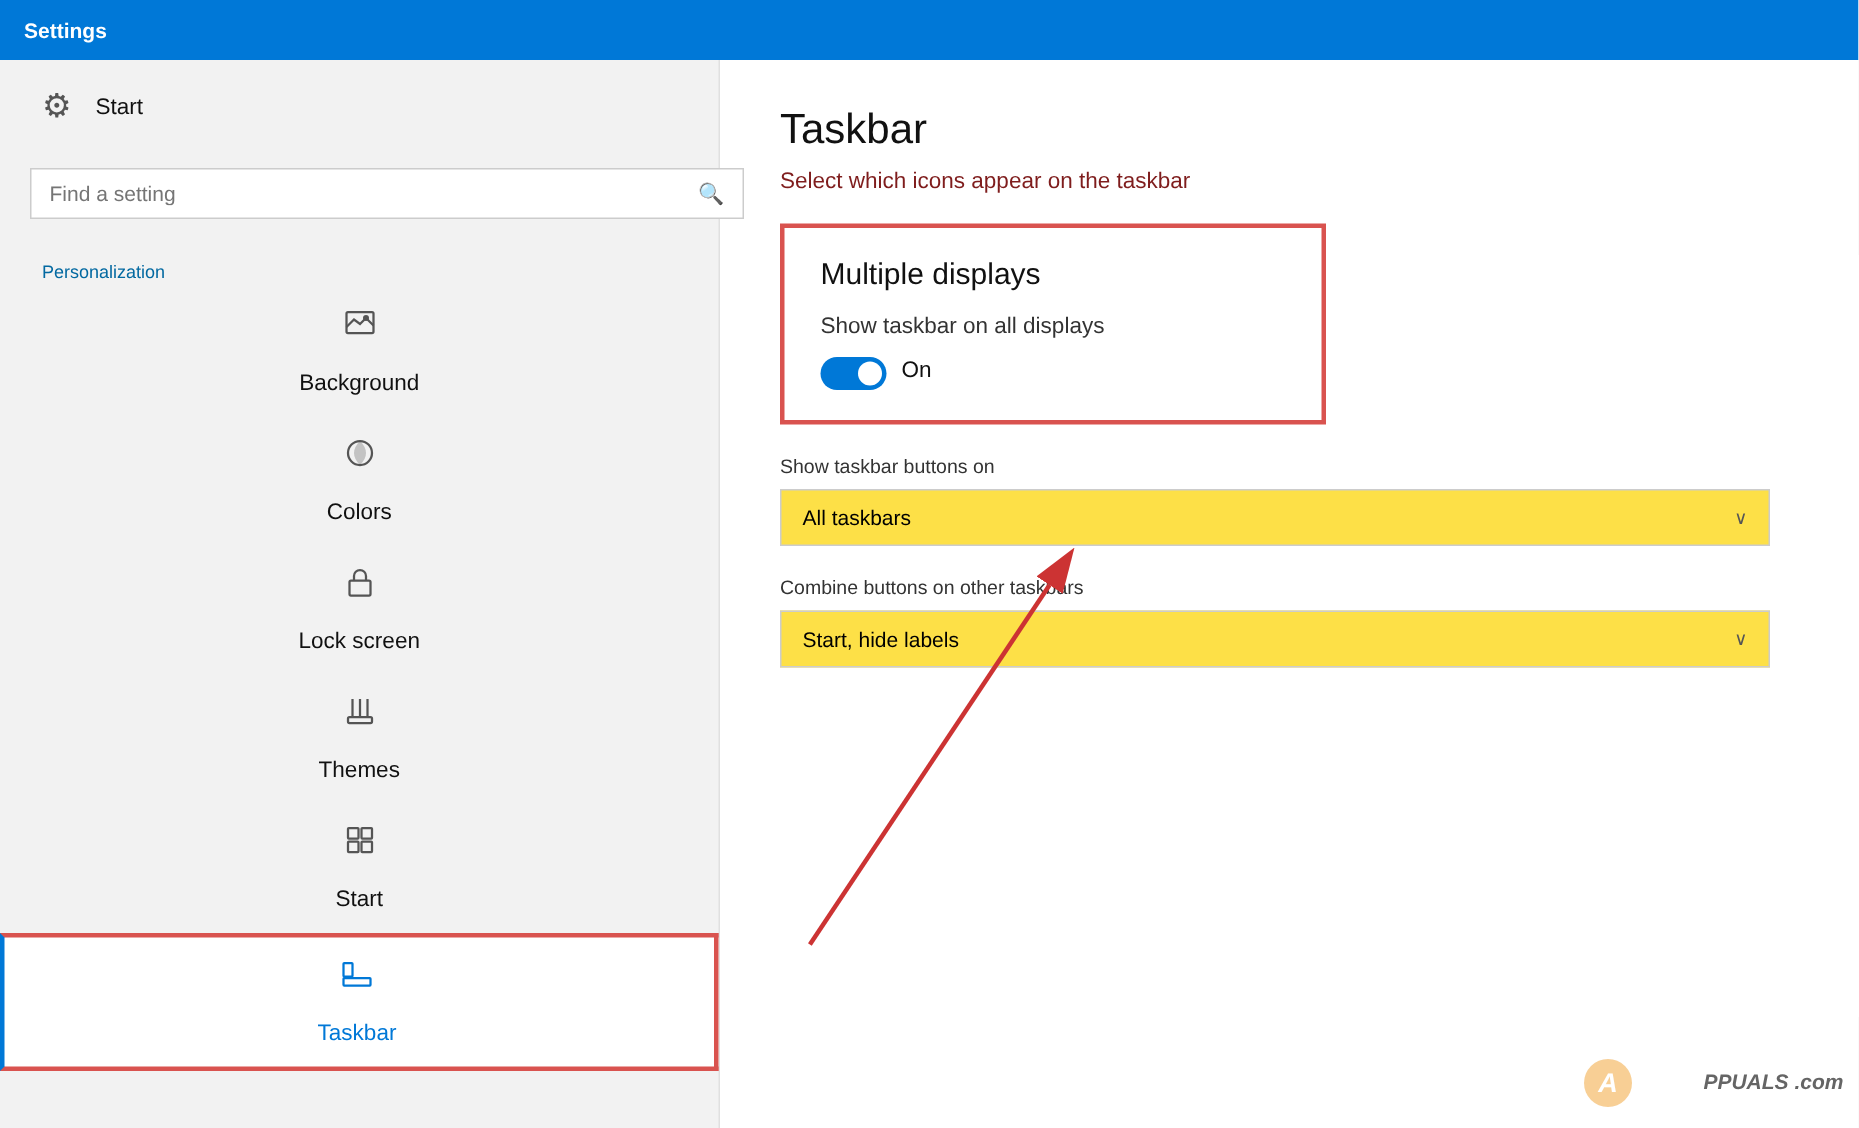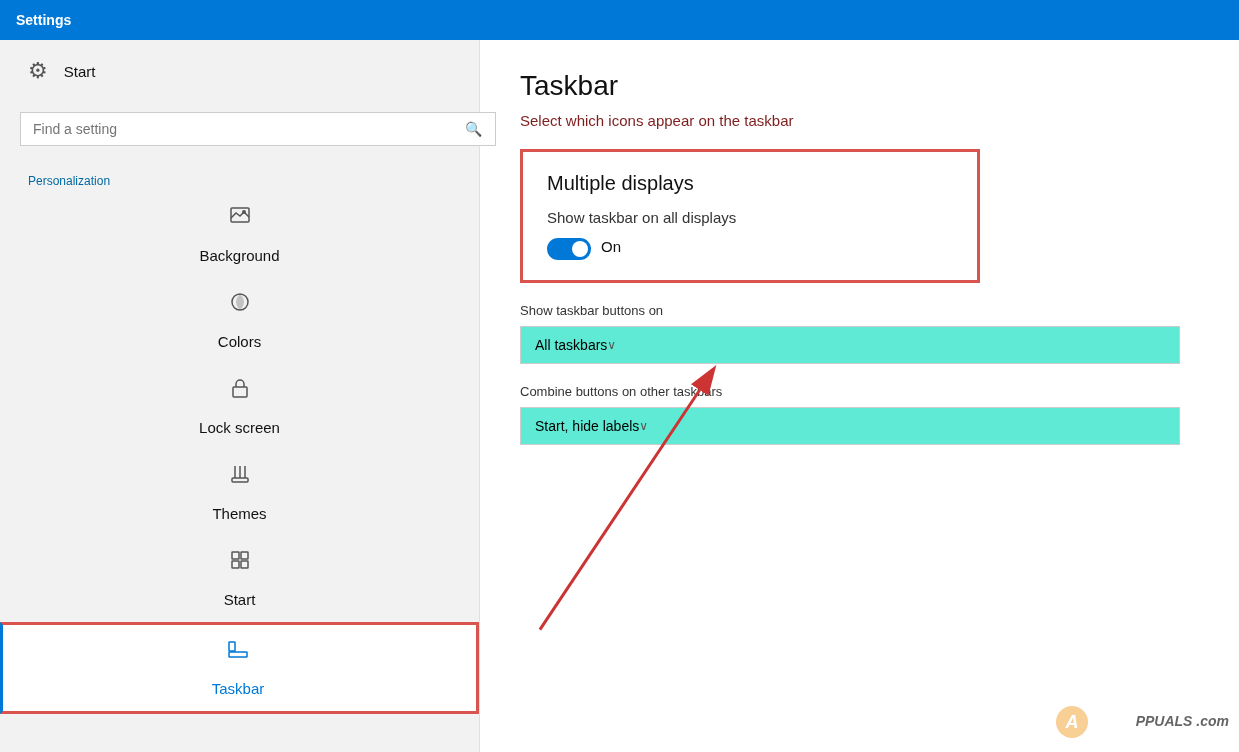--- a/index.html
+++ b/index.html
@@ -136,21 +136,21 @@
       display: block;
       margin-bottom: 8px;
       cursor: pointer;
     }
 
     
     .multiple-displays-box {
       border: 3px solid #d9534f;
       padding: 20px 24px;
       margin: 20px 0;
-      width: 460px;
+      width: 364px;
       background: white;
       position: relative;
     }
 
     .box-title {
       font-size: 20px;
       font-weight: 400;
       color: #111;
       margin-bottom: 14px;
     }
@@ -200,25 +200,26 @@
 
     .setting-label {
       font-size: 13px;
       color: #333;
       margin-bottom: 8px;
     }
 
     .dropdown-select {
       width: 660px;
       border: 1px solid #ccc;
-      background: #5eead4;
+      background: #fde047;
       padding: 10px 14px;
       font-size: 14px;
       display: flex;
       align-items: center;
+      justify-content: space-between;
       cursor: pointer;
     }
 
     .dropdown-arrow {
       font-size: 12px;
       color: #555;
     }
 
     
     .arrow-overlay {

